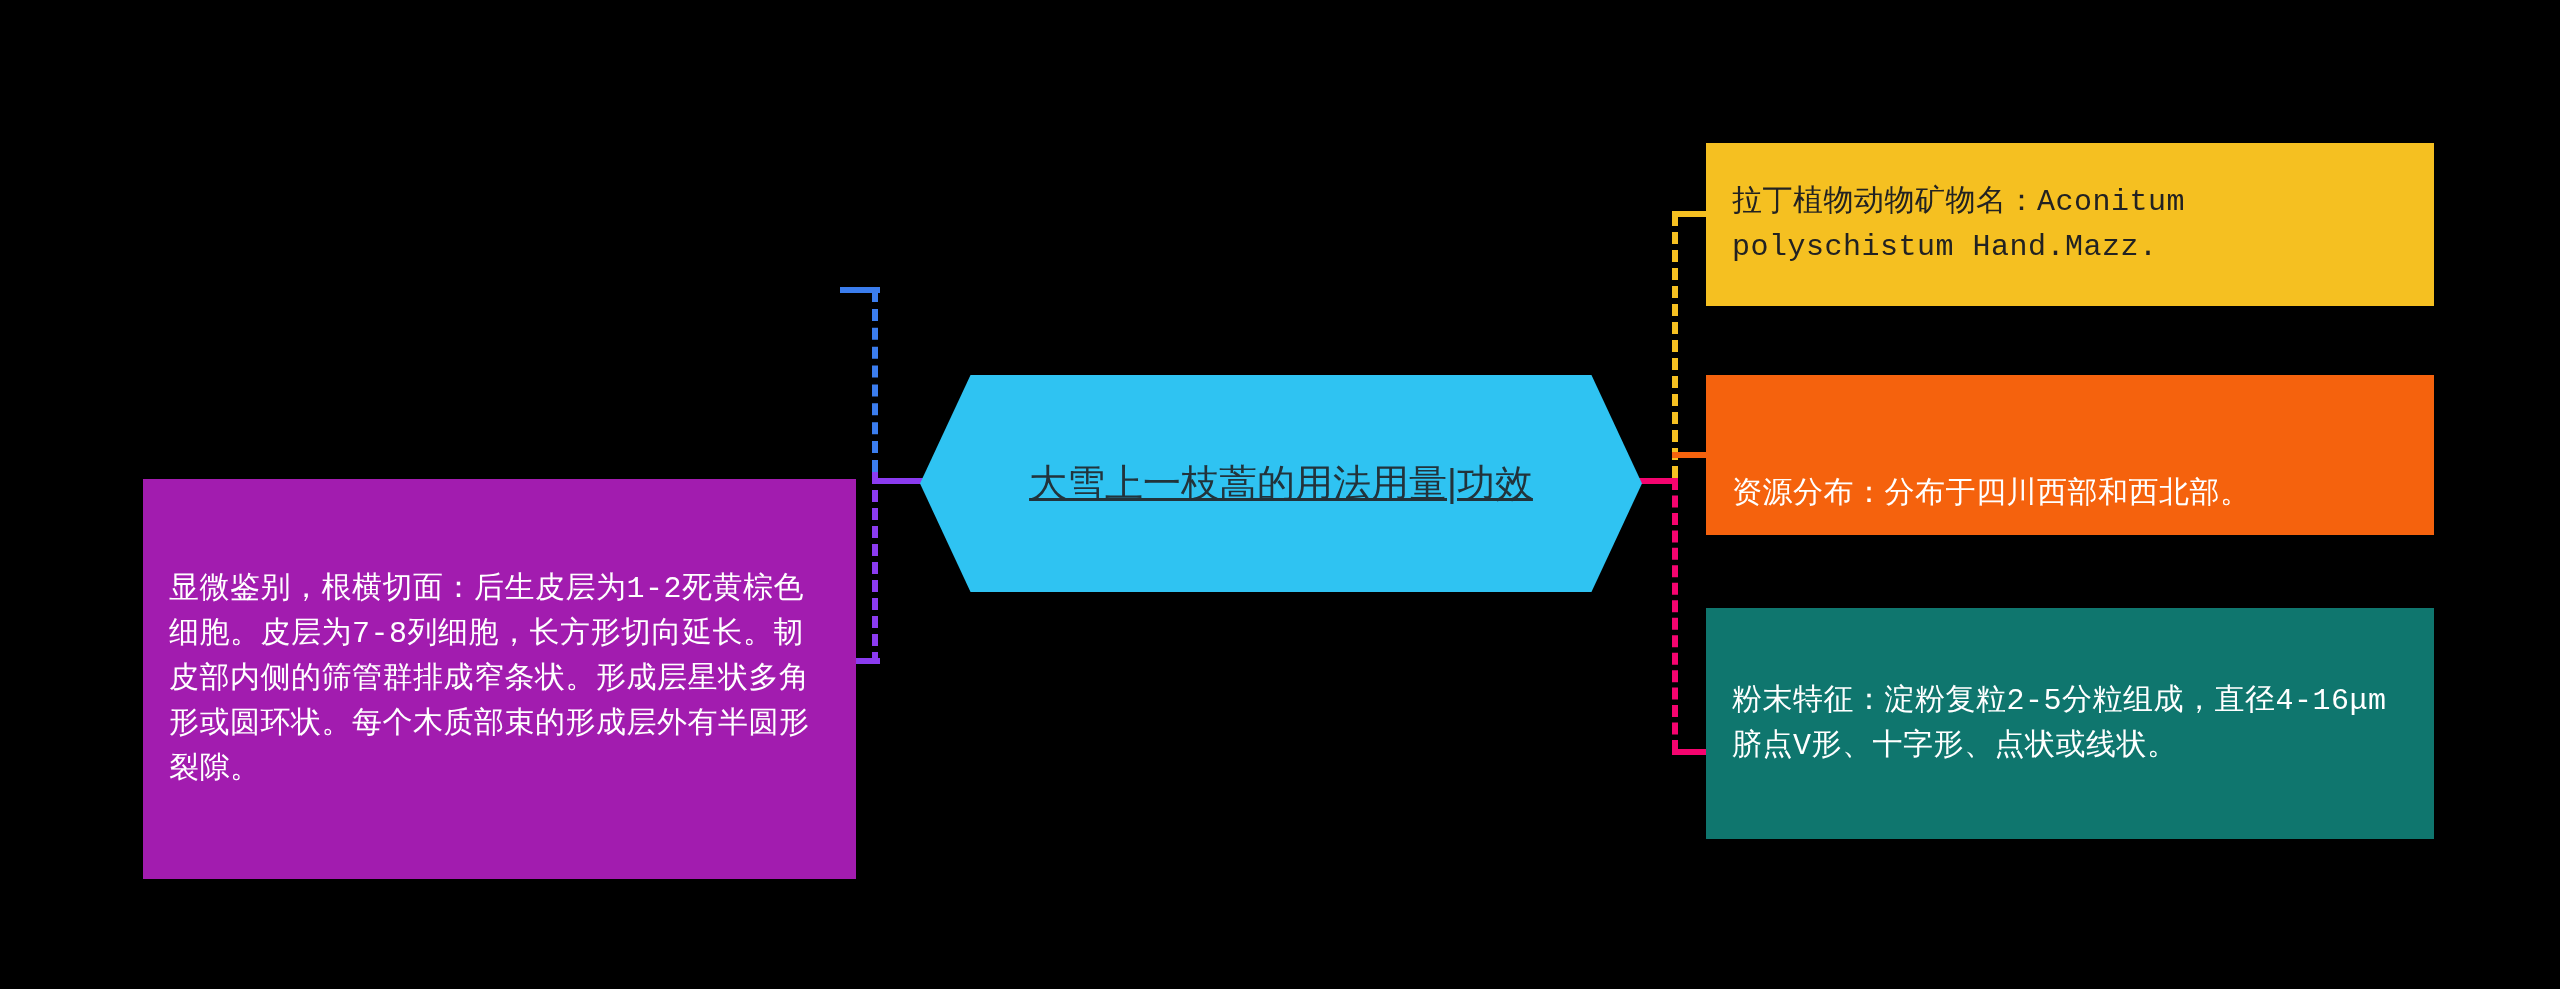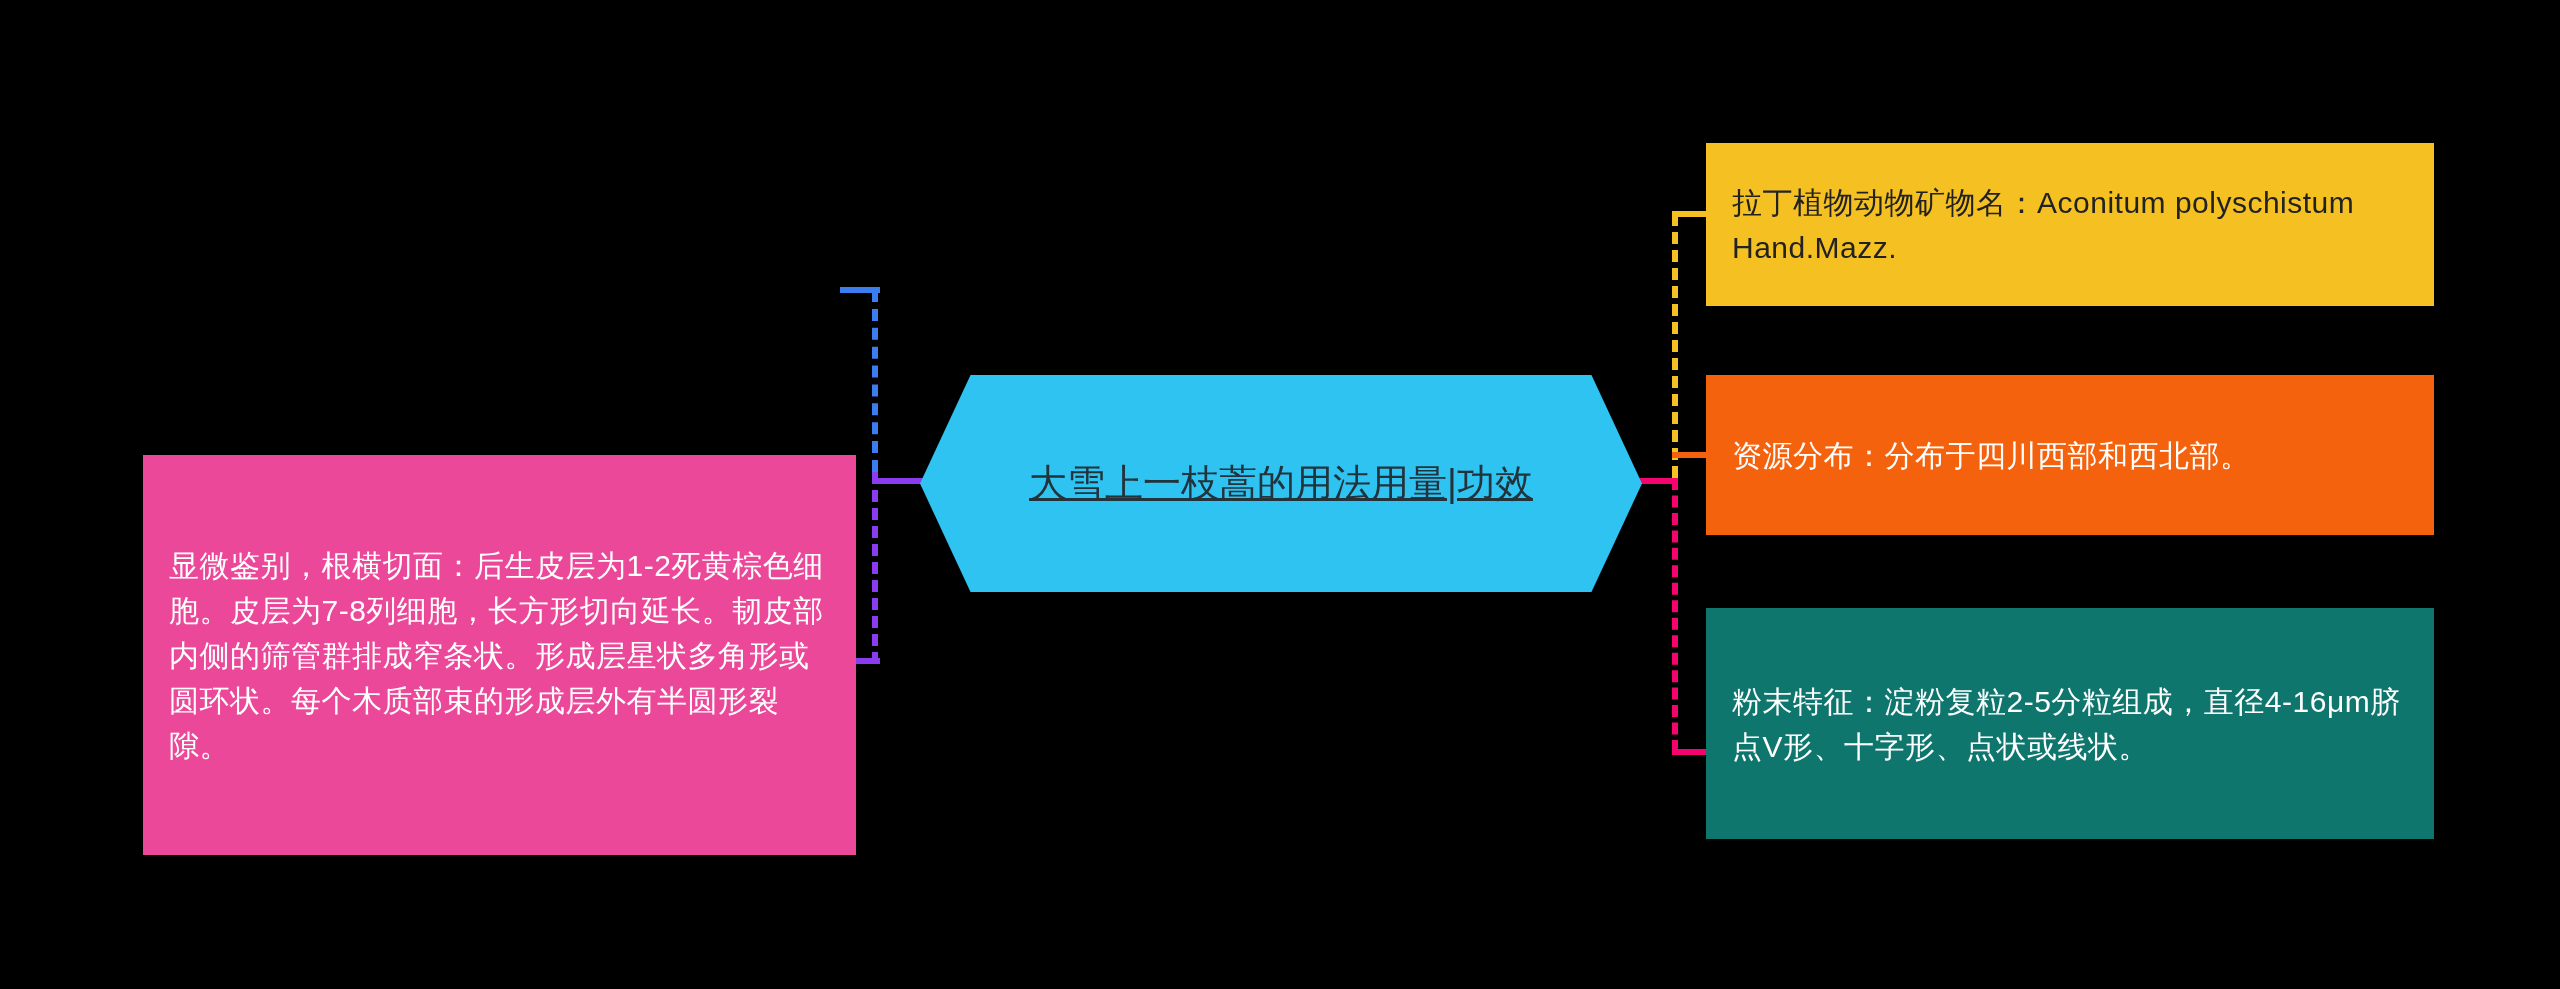--- a/index.html
+++ b/index.html
@@ -25,58 +25,60 @@
     position: absolute;
     box-sizing: border-box;
     display: flex;
     align-items: center;
     color: #ffffff;
     font-size: 30px;
     line-height: 1.5;
     letter-spacing: 0.5px;
     padding: 18px 26px;
     word-break: break-word;
+    font-family: Liberation Mono, monospace;
   }
   .node .node-text {
     display: block;
     width: 100%;
   }
 
   
   #node-harvest {
     left: 143px;
     top: 228px;
     width: 713px;
     height: 112px;
     background: #3B7DEE;
   }
   
   #node-micro {
     left: 143px;
-    top: 455px;
+    top: 479px;
     width: 713px;
     height: 400px;
-    background: #ec4899;
+    background: #a21caf;
   }
   
   #node-latin {
     left: 1706px;
     top: 143px;
     width: 728px;
     height: 163px;
     background: #F5C021;
     color: #222222;
   }
   
   #node-distribution {
     left: 1706px;
     top: 375px;
     width: 728px;
     height: 160px;
     background: #F5620D;
+    align-items: flex-end;
   }
   
   #node-powder {
     left: 1706px;
     top: 608px;
     width: 728px;
     height: 231px;
     background: #0f766e;
   }
 

